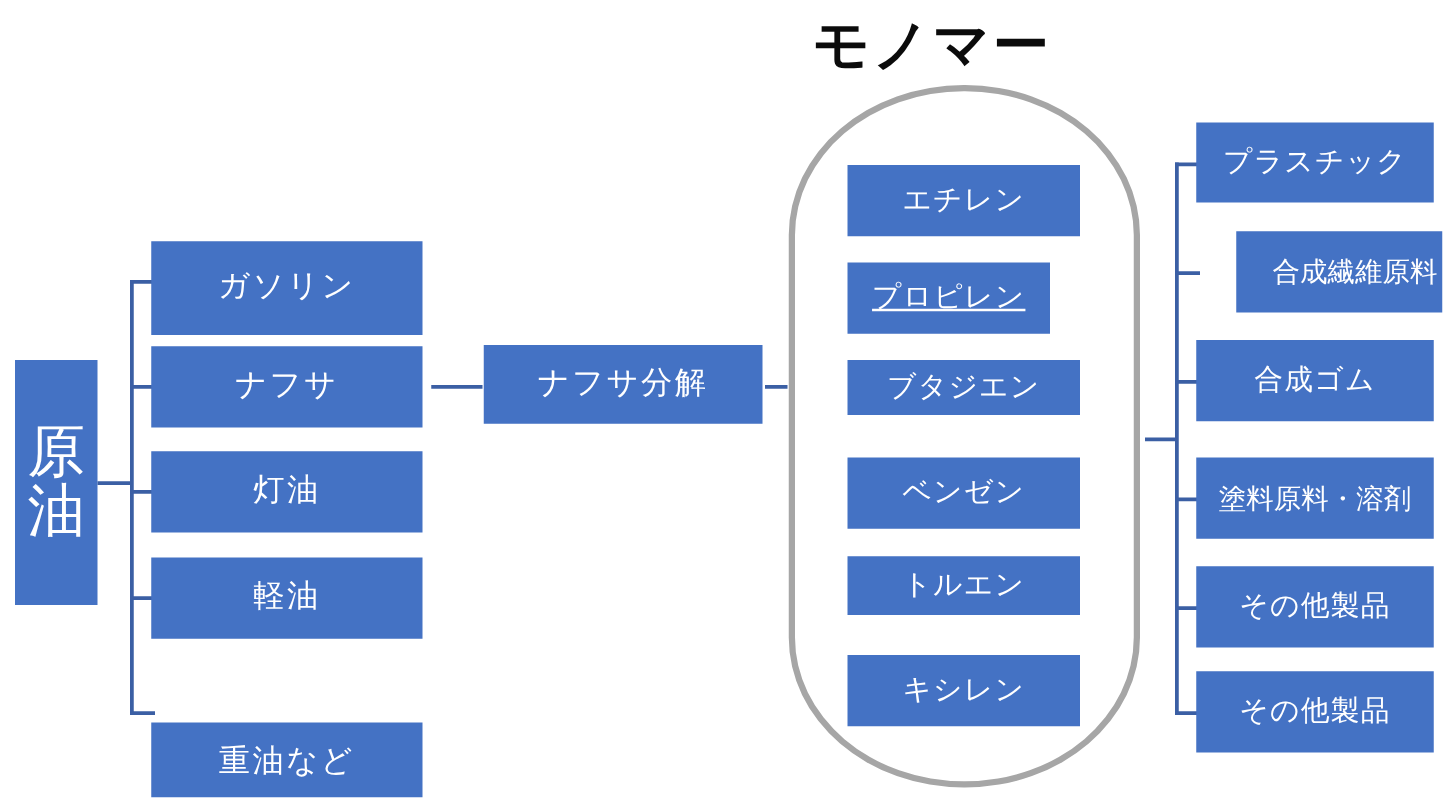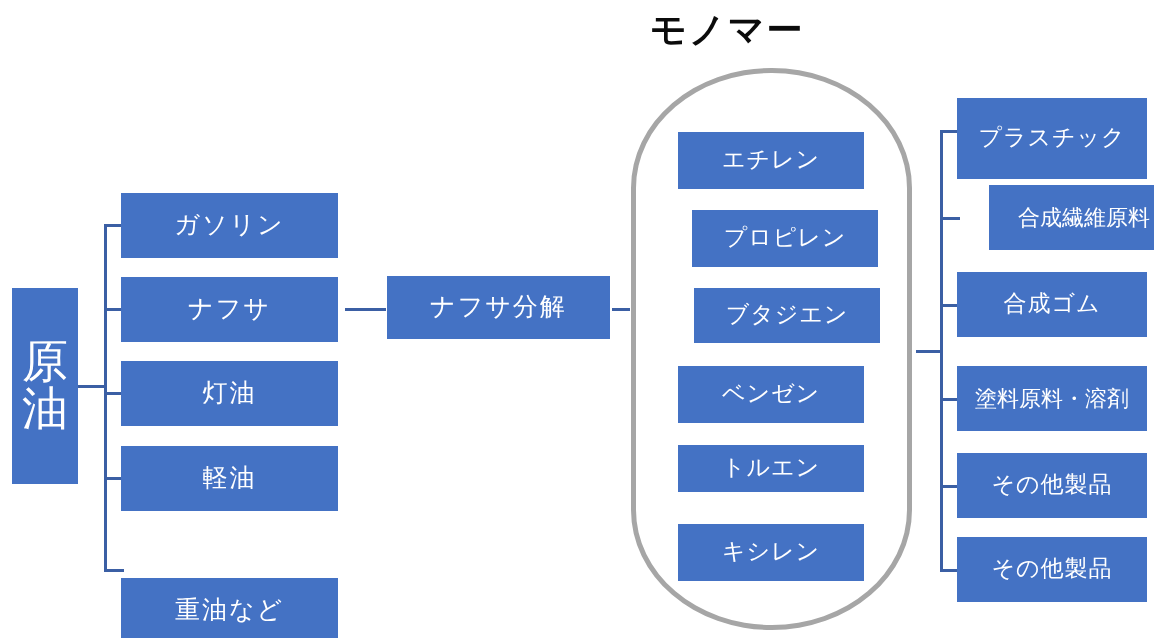--- a/index.html
+++ b/index.html
@@ -44,21 +44,21 @@
   }
   .box.tight {
     font-size: 22px;
     letter-spacing: 0px;
   }
   .title {
     position: absolute;
     font-family: "DejaVu Sans", "Liberation Sans", sans-serif;
     font-weight: bold;
     color: #0b0b0b;
-    font-size: 36px;
+    font-size: 45px;
     letter-spacing: 2px;
     white-space: nowrap;
   }
   .oval {
     position: absolute;
     border: 5px solid #A6A6A6;
     border-radius: 140px / 120px;
     box-sizing: border-box;
     background: transparent;
   }
@@ -84,50 +84,50 @@
   <div class="conn h" style="left:78px; top:385px; width:28px;"></div>
 
   <div class="conn v" style="left:104px; top:224px; height:348px;"></div>
 
   <div class="conn h" style="left:104px; top:224px; width:20px;"></div>
   <div class="conn h" style="left:104px; top:308px; width:20px;"></div>
   <div class="conn h" style="left:104px; top:392px; width:20px;"></div>
   <div class="conn h" style="left:104px; top:477px; width:20px;"></div>
   <div class="conn h" style="left:104px; top:569px; width:20px;"></div>
 
-  <div class="box" style="left:121px; top:193px; width:217px; height:65px;">ガソリン</div>
+  <div class="box" style="left:121px; top:193px; width:217px; height:75px;">ガソリン</div>
   <div class="box" style="left:121px; top:277px; width:217px; height:65px;">ナフサ</div>
   <div class="box" style="left:121px; top:446px; width:217px; height:65px;">軽油</div>
   <div class="box" style="left:121px; top:361px; width:217px; height:65px;">灯油</div>
   <div class="box" style="left:121px; top:530px; width:217px; height:65px;margin-top:48px;">重油など</div>
 
   <div class="conn h" style="left:345px; top:308px; width:41px;"></div>
 
   <div class="box" style="left:387px; top:276px; width:223px; height:63px;">ナフサ分解</div>
 
   <div class="conn h" style="left:612px; top:308px; width:18px;"></div>
 
   <div class="oval" style="left:631px; top:68px; width:281px; height:562px;"></div>
 
   <div class="box small" style="left:678px; top:132px; width:186px; height:57px;">エチレン</div>
-  <div class="box small" style="left:692px; top:210px; width:186px; height:57px;">プロピレン</div>
-  <div class="box small" style="left:694px; top:288px; width:186px; height:55px;">ブタジエン</div>
+  <div class="box small" style="left:678px; top:210px; width:162px; height:57px;text-decoration:underline;">プロピレン</div>
+  <div class="box small" style="left:678px; top:288px; width:186px; height:44px;">ブタジエン</div>
   <div class="box small" style="left:678px; top:366px; width:186px; height:57px;">ベンゼン</div>
   <div class="box small" style="left:678px; top:445px; width:186px; height:47px;">トルエン</div>
   <div class="box small" style="left:678px; top:524px; width:186px; height:57px;">キシレン</div>
 
   <div class="conn h" style="left:916px; top:350px; width:26px;"></div>
   <div class="conn v" style="left:940px; top:130px; height:442px;"></div>
   <div class="conn h" style="left:940px; top:130px; width:20px;"></div>
   <div class="conn h" style="left:940px; top:217px; width:20px;"></div>
   <div class="conn h" style="left:940px; top:304px; width:20px;"></div>
   <div class="conn h" style="left:940px; top:398px; width:20px;"></div>
   <div class="conn h" style="left:940px; top:485px; width:20px;"></div>
   <div class="conn h" style="left:940px; top:569px; width:20px;"></div>
 
-  <div class="box small" style="left:957px; top:98px; width:190px; height:81px;">プラスチック</div>
+  <div class="box small" style="left:957px; top:98px; width:190px; height:64px;">プラスチック</div>
   <div class="box tight" style="left:957px; top:185px; width:190px; height:65px;margin-left:32px;">合成繊維原料</div>
   <div class="box small" style="left:957px; top:272px; width:190px; height:65px;">合成ゴム</div>
   <div class="box tight" style="left:957px; top:366px; width:190px; height:65px;">塗料原料・溶剤</div>
   <div class="box small" style="left:957px; top:453px; width:190px; height:65px;">その他製品</div>
   <div class="box small" style="left:957px; top:537px; width:190px; height:65px;">その他製品</div>
 
 </div>
 
 </body></html>

